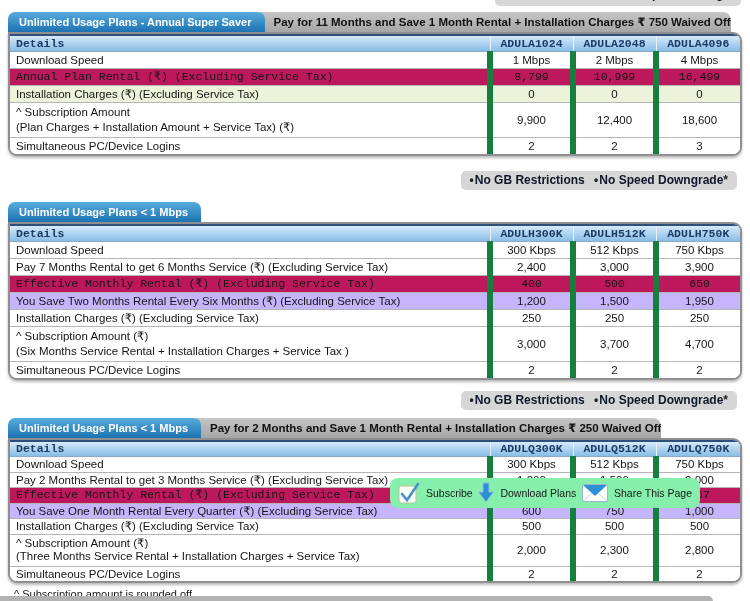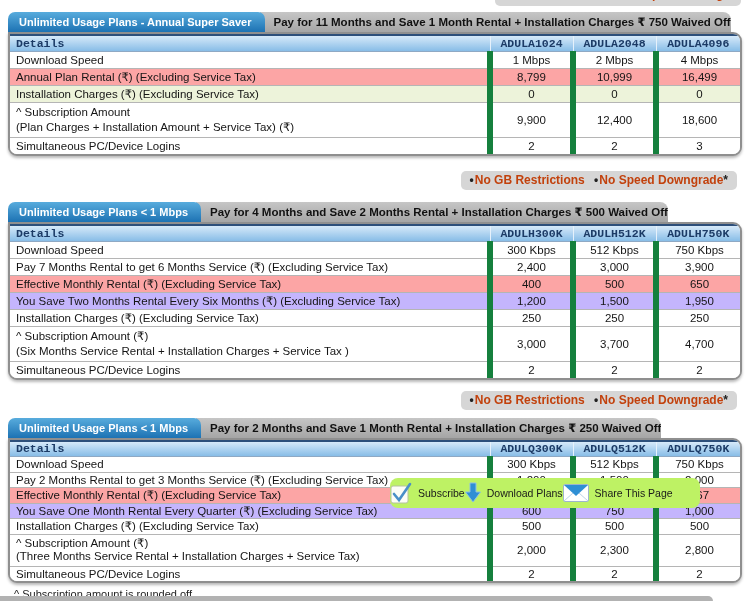--- a/index.html
+++ b/index.html
@@ -27,43 +27,43 @@
   col.c-lbl{width:480px;} col.c-v{width:83px;} col.c-v3{width:84px;}
   th,td{font-size:11.5px;color:#151515;vertical-align:middle;}
   thead th{background:linear-gradient(#d6e9f9,#88bde7);border-top:2px solid #2d4f7a;
     border-bottom:1px solid #8fa9c4;color:#1c3b66;font-weight:700;padding:1px 6px;line-height:13px;height:13px;font-family:Liberation Mono, monospace;}
   th.h-lbl{text-align:left;}
   th.h-val{text-align:center;border-left:1px solid #e6f1fb;}
   td{border-top:1px solid #b5b5b5;padding:1px 6px;line-height:14px;height:14px;background:#fff;}
   td.val{text-align:center;border-left:6px solid #15803d;}
   td.dbl{height:auto;padding:2px 6px;}
   td.dbl div{line-height:15px;}
-  tr.green td{background:#fca5a5;}
+  tr.green td{background:#be185d;font-family:Liberation Mono, monospace;}
   tr.green2 td{background:#c4b5fd;}
   tr.pale td{background:#edf3da;}
   
   .compact td{line-height:12.5px;height:12.5px;}
   .compact td.dbl{height:auto;}
   .compact td.dbl div{line-height:13.5px;}
   .compact thead th{line-height:12px;height:12px;}
 
   
   .badgewrap{text-align:right;padding-right:13px;}
   .bw1{margin-top:14px;} .bw2{margin-top:10px;}
   .badge{display:inline-block;background:#d6d6d6;border-radius:5px;padding:2px 9px 3px;font-size:12px;font-weight:700;white-space:nowrap;}
-  .red{color:#c2410c;}
+  .red{color:#0f172a;}
   .blt{color:#222;margin-left:6px;margin-right:1px;font-style:normal;}
   .blt.first{margin-left:0;}
   .ast{color:#222;}
 
   
   .wrap3{position:relative;margin-top:8px;}
-  .toolbar{position:absolute;left:390px;top:60px;width:310px;height:30px;background:#bef264;
-    border-radius:8px;display:flex;align-items:center;
-    padding:0 0;box-sizing:border-box;z-index:5;font-size:10.5px;color:#1a1a1a;}
+  .toolbar{position:absolute;left:390px;top:60px;width:310px;height:30px;background:#86efac;
+    border-radius:8px;display:flex;align-items:center;justify-content:space-between;
+    padding:0 8px;box-sizing:border-box;z-index:5;font-size:10.5px;color:#1a1a1a;}
   .titem{display:flex;align-items:center;gap:6px;cursor:pointer;white-space:nowrap;}
   .ico{display:inline-flex;align-items:center;}
 
   .foot{margin:5px 8px 0 14px;font-size:11px;color:#222;}
 
   .bottombar{position:absolute;left:0;bottom:0;width:713px;height:5px;background:#b2b2b2;border-radius:0 6px 0 0;}
   .mt12{margin-top:12px;}
 </style>
 </head>
 <body>
@@ -137,21 +137,20 @@
 
   <div class="badgewrap bw1">
     <span class="badge">
       <b class="blt first">•</b><span class="red">No GB Restrictions</span>
       <b class="blt">•</b><span class="red">No Speed Downgrade</span><b class="ast">*</b>
     </span>
   </div>
 
   <div class="tabrow mt12">
     <div class="tab">Unlimited Usage Plans &lt; 1 Mbps</div>
-    <div class="strip">Pay for 4 Months and Save 2 Months Rental + Installation Charges ₹ 500 Waived Off</div>
   </div>
   <div class="tblbox">
     <table>
       <colgroup>
           <col class="c-lbl">
           <col class="c-v">
           <col class="c-v">
           <col class="c-v3">
         </colgroup>
       <thead>

